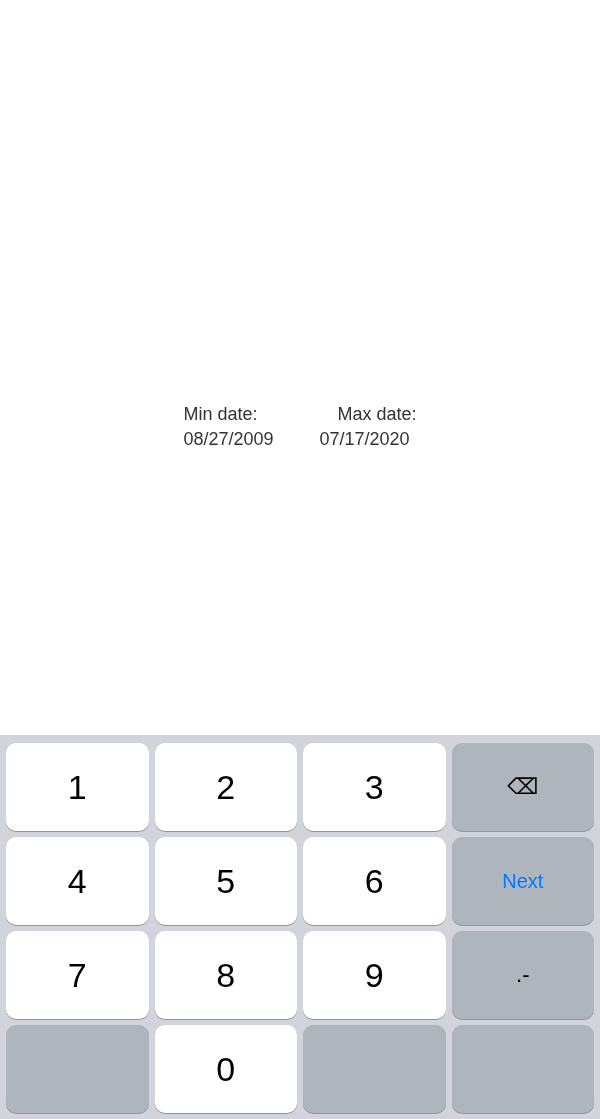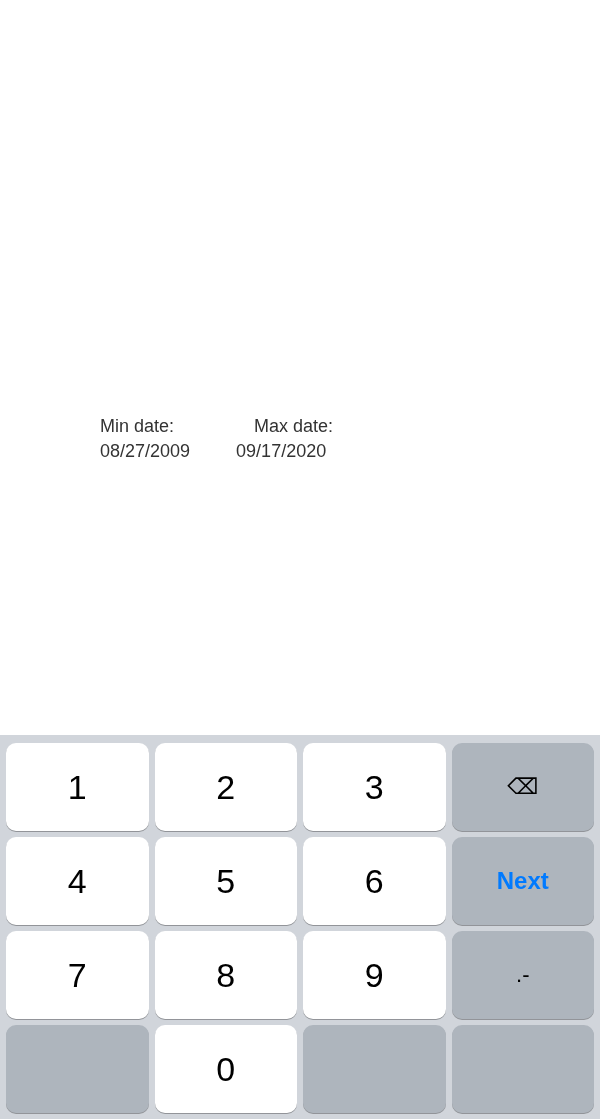--- a/index.html
+++ b/index.html
@@ -1,18 +1,19 @@
 <!DOCTYPE html>
 <html><head>
   <meta charset="utf-8">
   <style>
     * {
       margin: 0;
       padding: 0;
       box-sizing: border-box;
+      align-items: center;
     }
 
     body {
       width: 600px;
       height: 1119px;
       background: #ffffff;
       font-family: -apple-system, BlinkMacSystemFont, 'Helvetica Neue', Arial, sans-serif;
       overflow: hidden;
       position: relative;
     }
@@ -40,20 +41,21 @@
 
     .date-label {
       font-size: 18px;
       color: #333333;
       font-weight: 400;
     }
 
     .date-values {
       display: flex;
       gap: 46px;
+      margin-bottom: 12px;
     }
 
     .date-value {
       font-size: 18px;
       color: #333333;
       font-weight: 400;
     }
 
     .date-input-container {
       padding: 0 100px;
@@ -107,22 +109,22 @@
       cursor: pointer;
       box-shadow: 0 1px 0 rgba(0,0,0,0.3);
       user-select: none;
       border: none;
       outline: none;
     }
 
     .key-next {
       background: #aeb5bd;
       color: #007aff;
-      font-size: 24px;
-      font-weight: 700;
+      font-size: 20px;
+      font-weight: 400;
     }
 
     .key-backspace {
       background: #aeb5bd;
       font-size: 22px;
     }
 
     .key-special {
       background: #aeb5bd;
       font-size: 22px;
@@ -145,21 +147,21 @@
 <body>
 
 <div class="top-area">
   <div class="date-info">
     <div class="date-labels">
       <span class="date-label">Min date:</span>
       <span class="date-label">Max date:</span>
     </div>
     <div class="date-values">
       <span class="date-value">08/27/2009</span>
-      <span class="date-value">09/17/2020</span>
+      <span class="date-value">07/17/2020</span>
     </div>
   </div>
 </div>
 
 <div class="keyboard-area">
 
   <div class="keyboard-row">
     <button class="key">1</button>
     <button class="key">2</button>
     <button class="key">3</button>

